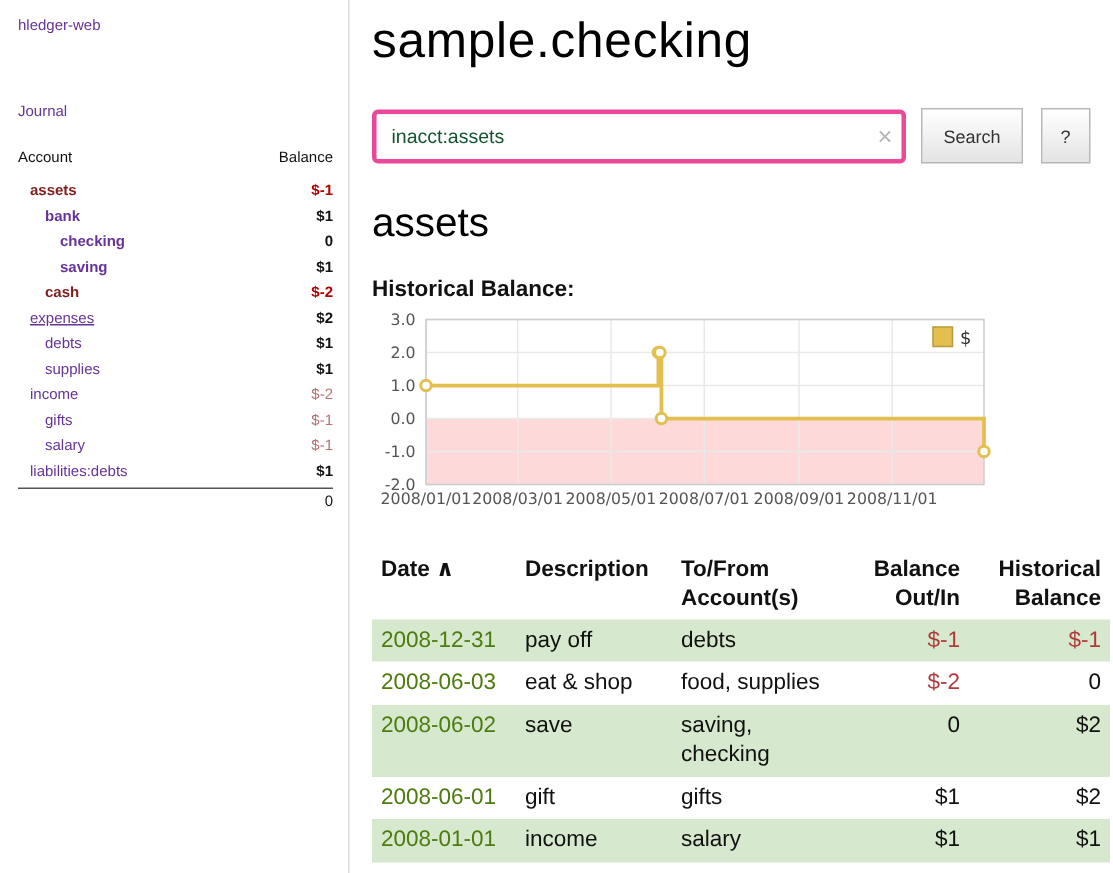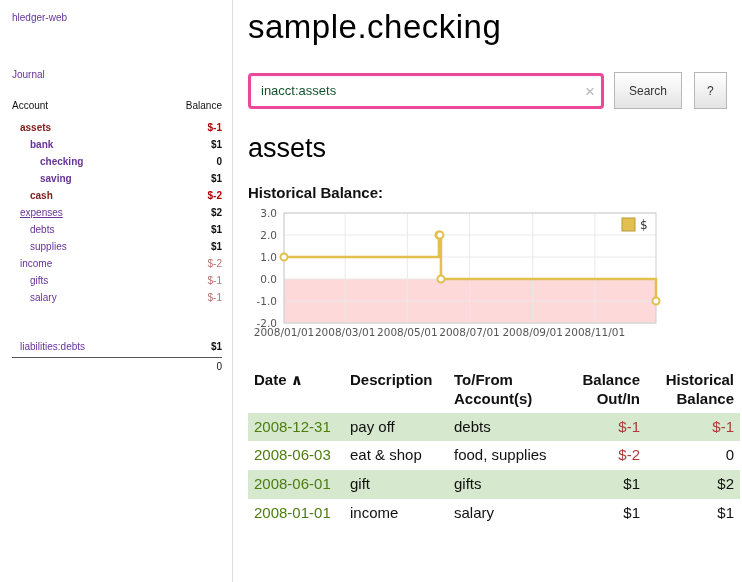--- a/index.html
+++ b/index.html
@@ -112,21 +112,21 @@
     <a class="acct-name name-purple" style="padding-left: 18px;">gifts</a>
     <span class="acct-balance bal-negative-muted">$-1</span>
   </div>
 
   <div class="acct-row">
     <a class="acct-name name-purple" style="padding-left: 18px;">salary</a>
     <span class="acct-balance bal-negative-muted">$-1</span>
   </div>
 
   <div class="acct-row">
-    <a class="acct-name name-purple" style="padding-left: 8px; margin-top: 32px;">liabilities:debts</a>
+    <a class="acct-name name-purple" style="padding-left: 8px;">liabilities:debts</a>
     <span class="acct-balance bal-positive">$1</span>
   </div>
 </div>
 
   <div class="acct-total">
     <span>0</span>
   </div>
 </div>
 
 <div class="main">
@@ -205,20 +205,27 @@
   </tr>
 
   <tr>
     <td class="c-date"><a class="date-link">2008-06-03</a></td>
     <td class="c-desc">eat &amp; shop</td>
     <td class="c-acct">food, supplies</td>
     <td class="c-amt num neg">$-2</td>
     <td class="c-bal num">0</td>
   </tr>
 
+  <tr>
+    <td class="c-date"><a class="date-link">2008-06-02</a></td>
+    <td class="c-desc">save</td>
+    <td class="c-acct">saving, checking</td>
+    <td class="c-amt num">0</td>
+    <td class="c-bal num">$2</td>
+  </tr>
 
   <tr>
     <td class="c-date"><a class="date-link">2008-06-01</a></td>
     <td class="c-desc">gift</td>
     <td class="c-acct">gifts</td>
     <td class="c-amt num">$1</td>
     <td class="c-bal num">$2</td>
   </tr>
 
   <tr>

